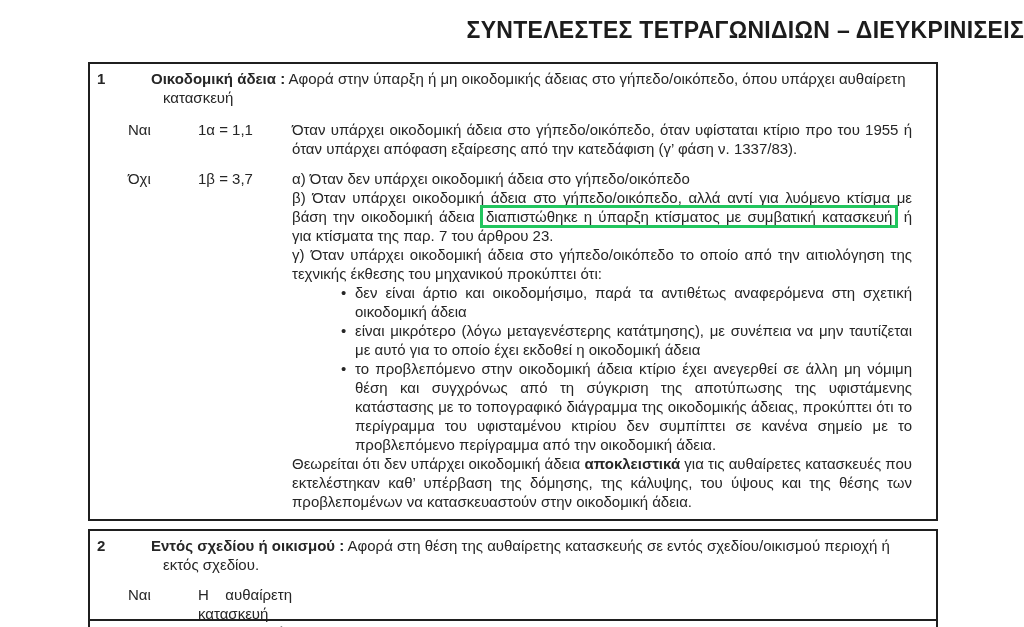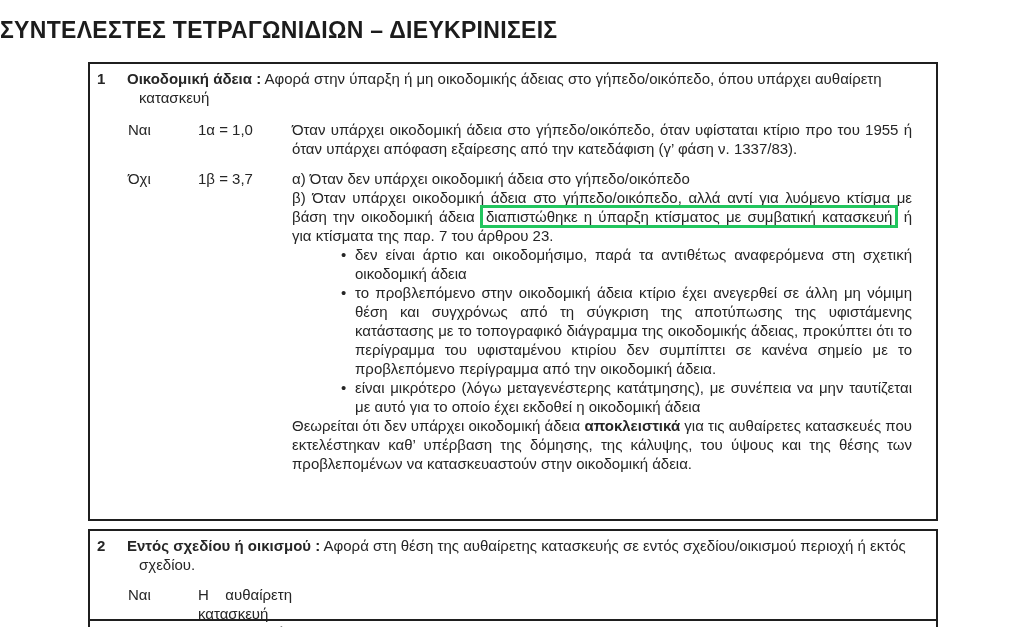--- a/index.html
+++ b/index.html
@@ -6,38 +6,38 @@
   html,body { width:1024px; height:627px; background:#ffffff; overflow:hidden; }
   body {
     font-family:"Liberation Sans","DejaVu Sans",sans-serif;
     color:#262626;
     font-size:15px;
     line-height:19px;
     position:relative;
   }
   .title {
     position:absolute; top:16px; left:0; width:1024px;
-    text-align:left; font-weight:bold; font-size:23px; line-height:28px;
+    text-align:right; font-weight:bold; font-size:23px; line-height:28px;
     letter-spacing:0.3px; color:#1c1c1c;
   }
   .box {
     position:absolute; left:88px; width:850px;
     border:2px solid #1f1f1f; background:#ffffff;
   }
   .box1 { top:62px; height:459px; }
   .box2 { top:529px; height:98px; border-bottom:none; }
   .box2 .divider {
     position:absolute; left:-1px; right:-1px; top:88px; height:2px; background:#1f1f1f;
   }
   .section-head {
     display:grid; grid-template-columns:30px 1fr;
     padding:5px 30px 0 7px;
   }
   .sec-num { font-weight:bold; }
-  .sec-heading { padding-left:12px; text-indent:-12px; }
+  .sec-heading { padding-left:12px; text-indent:-12px;margin-left:24px; }
   .sec-heading .b { font-weight:bold; }
   .row {
     display:grid; grid-template-columns:38px 70px 94px 1fr;
     padding-right:24px;
   }
   .row.first { margin-top:13px; }
   .row.second { margin-top:11px; }
   .box2 .row.first { margin-top:11px; }
   .rowtext p, .rowtext li { text-align:justify; }
   .bullets { list-style:none; }
@@ -58,37 +58,38 @@
 
 <div class="box box1">
   <div class="section-head">
     <div class="sec-num">1</div>
     <div class="sec-heading"><span class="b">Οικοδομική άδεια :</span> <span>Αφορά στην ύπαρξη ή μη οικοδομικής άδειας στο γήπεδο/οικόπεδο, όπου υπάρχει αυθαίρετη κατασκευή</span></div>
   </div>
 
   <div class="row first">
     <div></div>
     <div>Ναι</div>
-    <div>1α = 1,0</div>
+    <div>1α = 1,1</div>
     <div class="rowtext">
       <p>Όταν υπάρχει οικοδομική άδεια στο γήπεδο/οικόπεδο, όταν υφίσταται κτίριο προ του 1955 ή όταν υπάρχει απόφαση εξαίρεσης από την κατεδάφιση (γ’ φάση ν. 1337/83).</p>
     </div>
   </div>
 
   <div class="row second">
     <div></div>
     <div>Όχι</div>
     <div>1β = 3,7</div>
     <div class="rowtext">
       <p>α) Όταν δεν υπάρχει οικοδομική άδεια στο γήπεδο/οικόπεδο</p>
       <p><span>β) Όταν υπάρχει οικοδομική άδεια στο γήπεδο/οικόπεδο, αλλά αντί για λυόμενο κτίσμα με βάση την οικοδομική άδεια </span><span class="hl">διαπιστώθηκε η ύπαρξη κτίσματος με συμβατική κατασκευή</span><span> ή για κτίσματα της παρ. 7 του άρθρου 23.</span></p>
+      <p>γ)  Όταν υπάρχει οικοδομική άδεια στο γήπεδο/οικόπεδο το οποίο από την αιτιολόγηση της τεχνικής έκθεσης του μηχανικού προκύπτει ότι:</p>
       <ul class="bullets">
         <li>δεν είναι άρτιο και οικοδομήσιμο, παρά τα αντιθέτως αναφερόμενα στη σχετική οικοδομική άδεια</li>
+        <li>είναι μικρότερο (λόγω μεταγενέστερης κατάτμησης), με συνέπεια να μην ταυτίζεται με αυτό για το οποίο έχει εκδοθεί η οικοδομική άδεια</li>
         <li>το προβλεπόμενο στην οικοδομική άδεια κτίριο έχει ανεγερθεί σε άλλη μη νόμιμη θέση και συγχρόνως από τη σύγκριση της αποτύπωσης της υφιστάμενης κατάστασης με το τοπογραφικό διάγραμμα της οικοδομικής άδειας, προκύπτει ότι το περίγραμμα του υφισταμένου κτιρίου δεν συμπίπτει σε κανένα σημείο με το προβλεπόμενο περίγραμμα από την οικοδομική άδεια.</li>
-        <li>είναι μικρότερο (λόγω μεταγενέστερης κατάτμησης), με συνέπεια να μην ταυτίζεται με αυτό για το οποίο έχει εκδοθεί η οικοδομική άδεια</li>
       </ul>
       <p><span>Θεωρείται ότι δεν υπάρχει οικοδομική άδεια </span><span class="bold">αποκλειστικά</span><span> για τις αυθαίρετες κατασκευές που εκτελέστηκαν καθ’ υπέρβαση της δόμησης, της κάλυψης, του ύψους και της θέσης των προβλεπομένων να κατασκευαστούν στην οικοδομική άδεια.</span></p>
     </div>
   </div>
 </div>
 
 <div class="box box2">
   <div class="section-head">
     <div class="sec-num">2</div>
     <div class="sec-heading"><span class="b">Εντός σχεδίου ή οικισμού :</span> <span>Αφορά στη θέση της αυθαίρετης κατασκευής σε εντός σχεδίου/οικισμού περιοχή ή εκτός σχεδίου.</span></div>

